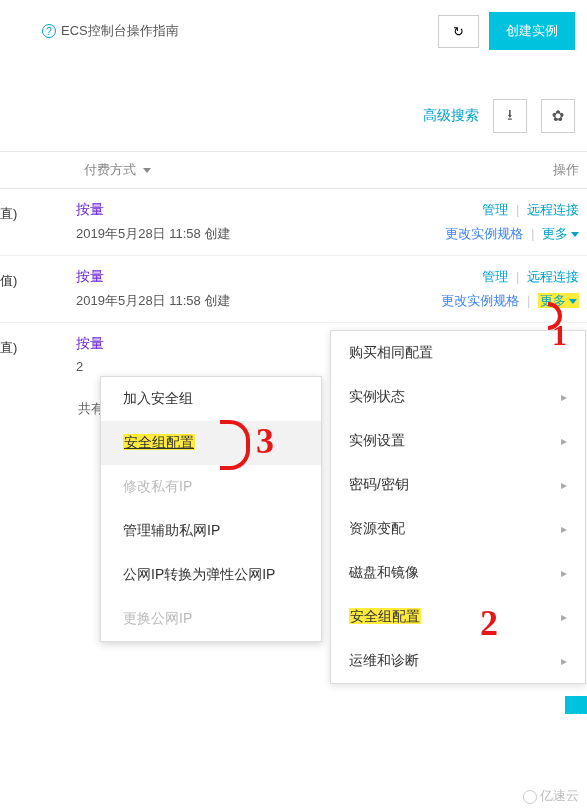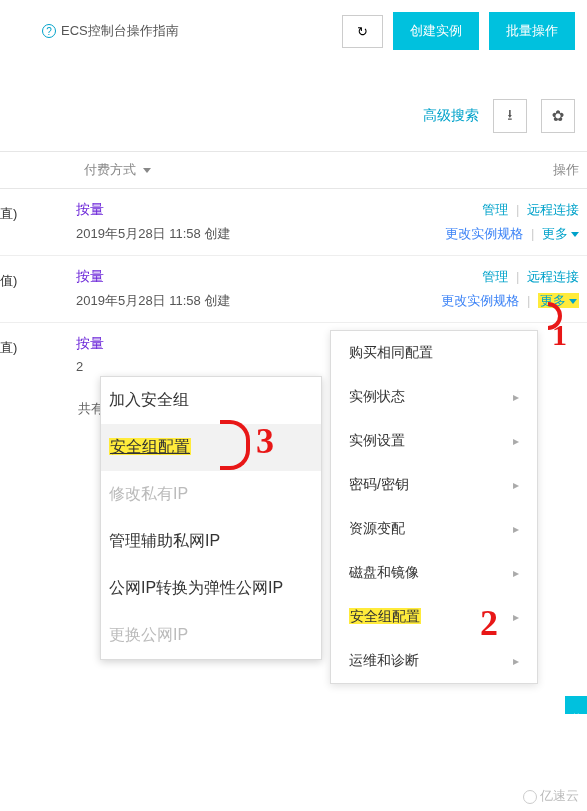--- a/index.html
+++ b/index.html
@@ -35,27 +35,27 @@
     .row-right .spec { color: #3b82f6; }
     .more-link { color: #00a2ca; }
     .caret { display: inline-block; width: 0; height: 0; border-left: 4px solid transparent; border-right: 4px solid transparent; border-top: 5px solid currentColor; vertical-align: middle; margin-left: 3px; }
     
     .highlight-y { background: #ffeb3b; padding: 0 2px; }
     
     .footer-row { padding: 14px 8px; color: #666; font-size: 13px; }
     .footer-row .share-label { margin-left: 70px; }
     
     
-    .menu1 { position: absolute; z-index: 20; background: #fff; border: 1px solid #dcdcdc; box-shadow: 0 2px 8px rgba(0,0,0,.12); width: 208px; left: 330px; top: 330px; }
+    .menu1 { position: absolute; z-index: 20; background: #fff; border: 1px solid #dcdcdc; box-shadow: 0 2px 8px rgba(0,0,0,.12); width: 256px; left: 330px; top: 330px; }
     .menu1 .mi { padding: 13px 18px; font-size: 14px; color: #333; cursor: pointer; display: flex; justify-content: space-between; align-items: center; }
     .menu1 .mi .sub-caret { color: #aaa; font-size: 12px; }
     .menu1 .hl { background: #ffeb3b; display: inline; padding: 0 1px; }
     
     .menu2 { position: absolute; z-index: 25; background: #fff; border: 1px solid #dcdcdc; box-shadow: 0 2px 8px rgba(0,0,0,.18); width: 222px; left: 100px; top: 376px; }
-    .menu2 .mi { padding: 13px 8px; font-size: 16px; color: #333; cursor: pointer; }
+    .menu2 .mi { padding: 13px 22px; font-size: 14px; color: #333; cursor: pointer; }
     .menu2 .mi.active { background: #f2f2f2; text-decoration: underline; }
     .menu2 .mi.disabled { color: #bbb; }
     .menu2 .hl { background: #ffeb3b; display: inline; padding: 0 1px; }
     
     
     .ann { position: absolute; color: #e81717; font-weight: 900; font-size: 36px; font-family: "Comic Sans MS", cursive; z-index: 40; pointer-events: none; }
     .ann-stroke { position: absolute; border: 4px solid #e81717; border-left: none; border-radius: 0 20px 20px 0; z-index: 40; pointer-events: none; }
     
     .side-tab { position: absolute; right: 0; top: 696px; width: 22px; background: #00c1de; color: #fff; font-size: 13px; padding: 6px 4px; text-align: center; writing-mode: vertical-rl; letter-spacing: 2px; }
     
@@ -67,21 +67,20 @@
 
 <div class="top-bar">
   <div class="guide-link">
     <span class="qicon">?</span>
     <span>ECS控制台操作指南</span>
   </div>
   <button class="btn btn-refresh">
     <span>↻</span>
   </button>
   <button class="btn btn-primary">创建实例</button>
-  <button class="btn btn-secondary">批量操作</button>
 </div>
 
 <div class="filter-row">
   <a class="adv-search">高级搜索</a>
   <div class="icon-btn">
       <span>⭳</span>
     </div>
   <div class="icon-btn">
       <span>✿</span>
     </div>

